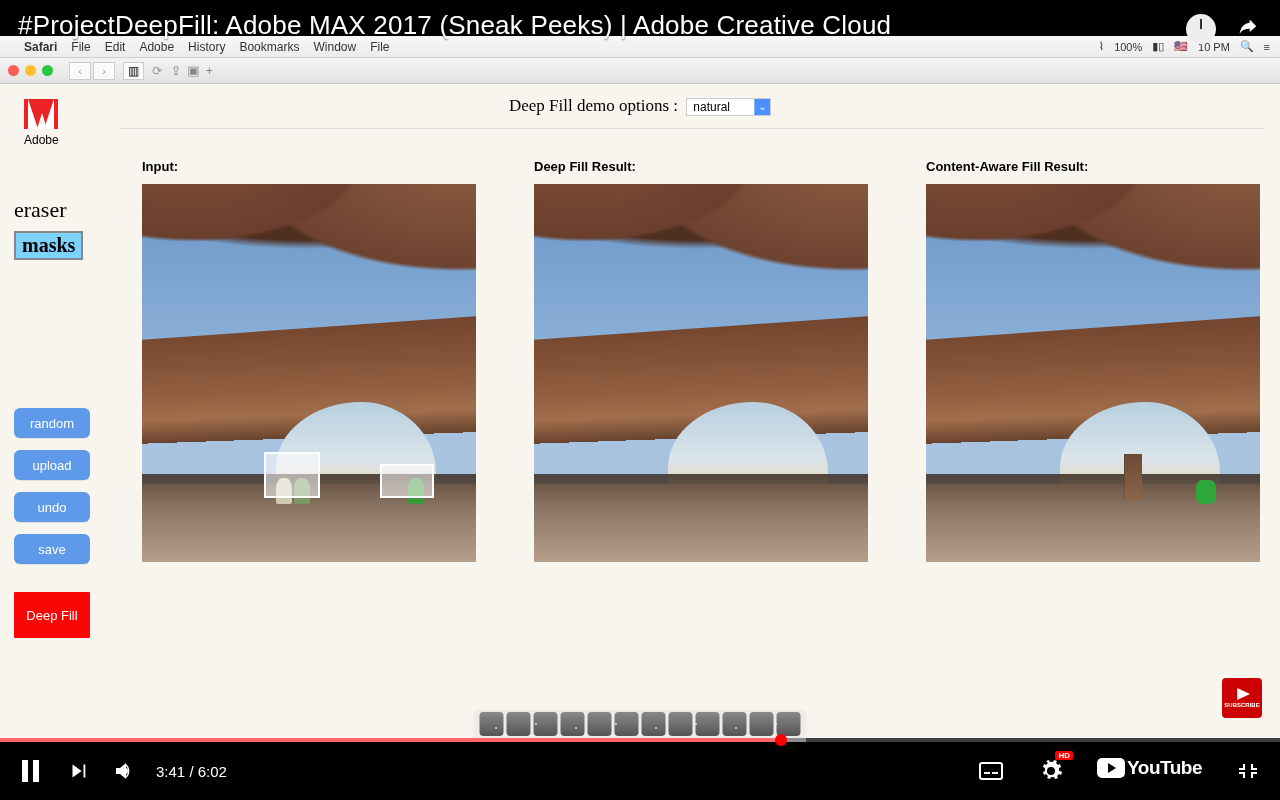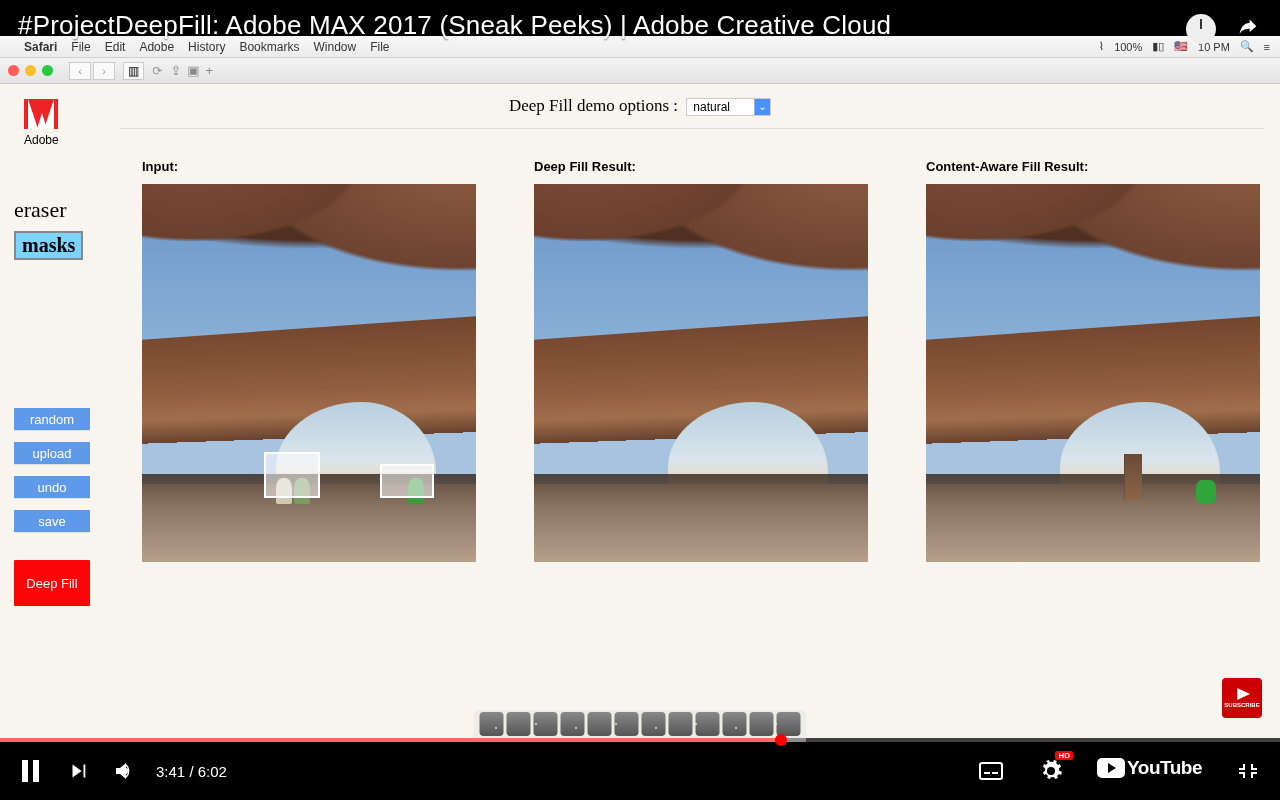--- a/index.html
+++ b/index.html
@@ -44,21 +44,21 @@
   .adobe-logo { width: 34px; height: 30px; background:#ed2224; position:relative; }
   .adobe-logo::before { content:""; position:absolute; left:4px; top:0; width:0; height:0; border-bottom:30px solid #fff; border-right:10px solid transparent; }
   .adobe-logo::after { content:""; position:absolute; right:4px; top:0; width:0; height:0; border-bottom:30px solid #fff; border-left:10px solid transparent; }
   .adobe-a { position:absolute; left:13px; bottom:0; width:0; height:0; border-bottom:16px solid #fff; border-left:5px solid transparent; border-right:5px solid transparent;}
   .adobe-txt { font-size:12px; margin-top:4px; }
 
   .tool-label { font-family:"Times New Roman",serif; font-size:22px; margin-top:34px; }
   .tool-btn { font-family:"Times New Roman",serif; font-size:20px; background:#7dd3fc; border:2px solid #888; padding:1px 6px; font-weight:bold; cursor:pointer;}
 
   .blue-btns { margin-top: 140px; display:flex; flex-direction:column; gap:12px; }
-  .blue-btn { background:#5f99ea; color:#fff; border:none; width:76px; height:22px; font-size:13px; cursor:pointer; box-shadow:0 1px 0 rgba(0,0,0,.08); border-radius:0;}
+  .blue-btn { background:#5f99ea; color:#fff; border:none; width:76px; height:30px; font-size:13px; cursor:pointer; box-shadow:0 1px 0 rgba(0,0,0,.08); border-radius:6px;}
   .red-btn { background:#fa0606; color:#fff; border:none; height:46px; font-size:13px; cursor:pointer; border-radius:1px; margin-top:18px; padding:0 6px;}
   .red-btn.small{ width:76px; margin-top:20px;}
 
   .panels { flex:1; display:flex; gap:58px; padding: 30px 20px 0 14px; }
   .panel { width: 334px; }
   .panel h4 { font-size:13px; font-weight:bold; margin-bottom:10px; font-family:Arial; }
   .img-frame { width:334px; height:378px; background:#6896c8; position:relative; overflow:hidden; }
 
   
   .sky { position:absolute; inset:0; background:linear-gradient(#6a95c7 0%, #88aed6 40%, #a8c3df 55%); }

